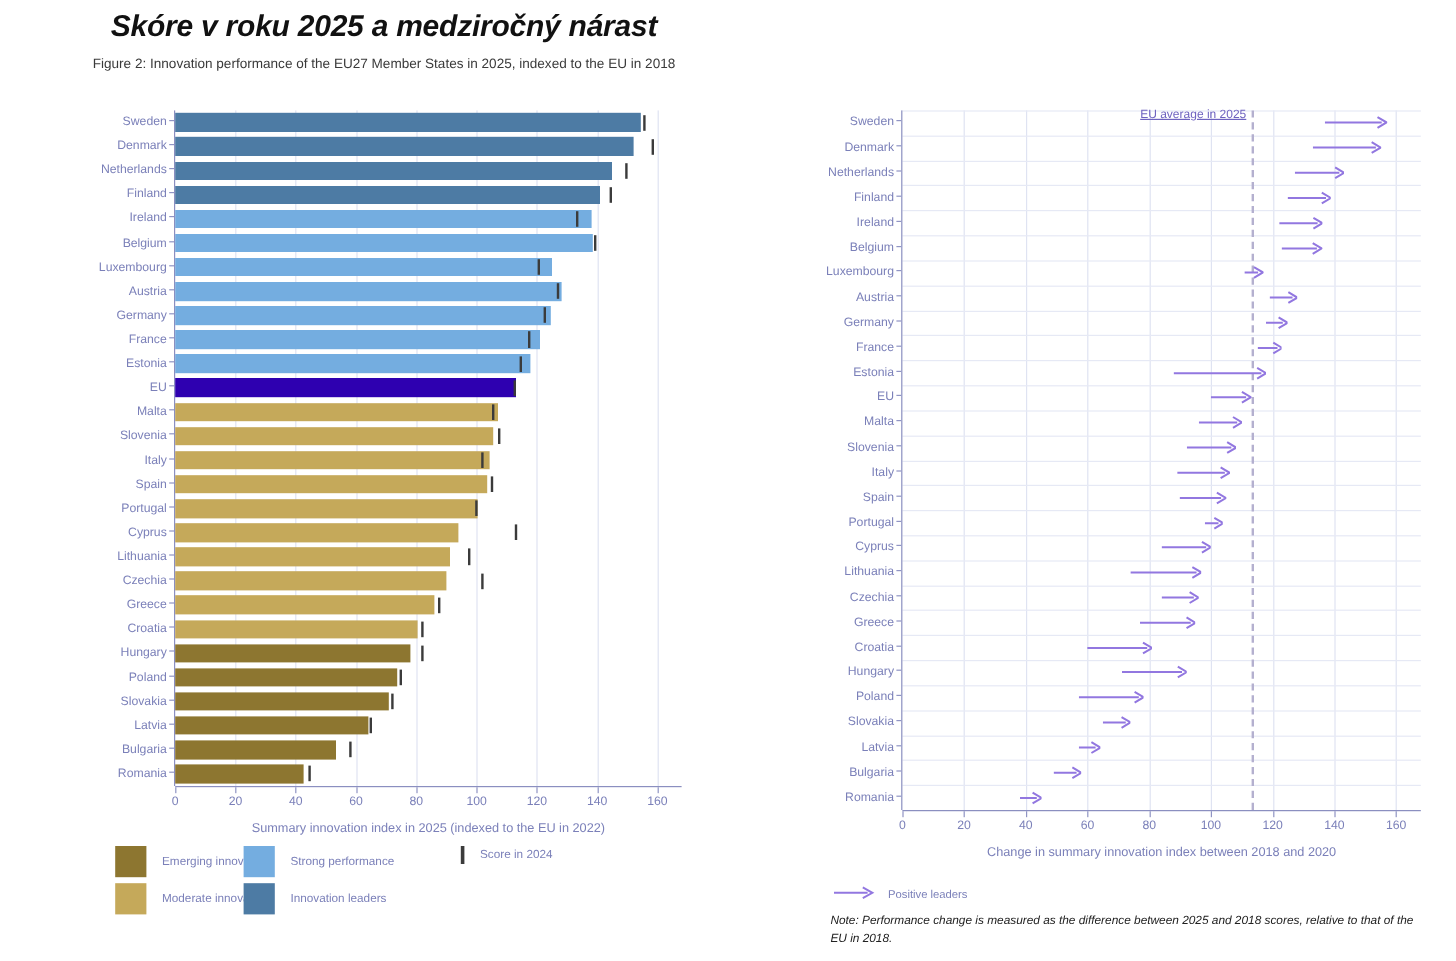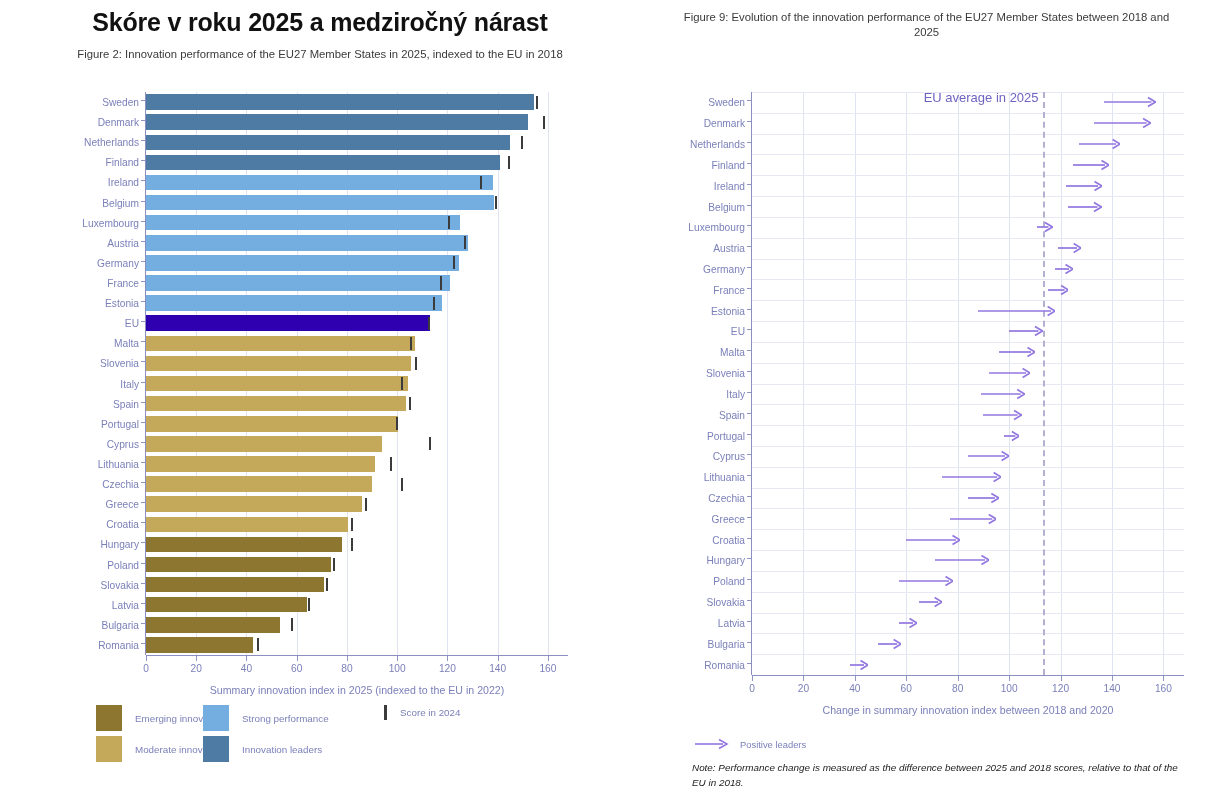--- a/index.html
+++ b/index.html
@@ -12,21 +12,21 @@
 
   
   .panel{position:absolute;top:0;height:801px;}
   .panel-left{left:0;width:640px;}
   .panel-right{left:640px;width:573px;}
 
   .big-title{
     font-size:25px;font-weight:bold;text-align:center;color:#111111;
     letter-spacing:-0.2px;
   }
-  .panel-left .big-title{margin:8px 0 0 0;}
+  .panel-left .big-title{margin:8px 0 0 0;font-style:italic;}
   .panel-right .big-title{margin:8px 0 0 0;}
 
   .fig-caption{
     font-size:11.3px;color:#3a3a3a;text-align:center;line-height:15px;
     margin:10px auto 0 auto;
   }
   .panel-left .fig-caption{width:500px;text-align:center;}
   .panel-right .fig-caption{width:500px;}
 
   
@@ -61,22 +61,23 @@
   .legend{position:absolute;}
   .legend-item{position:absolute;display:flex;align-items:center;}
   .legend-swatch{width:26px;height:26px;display:block;}
   .legend-text{font-size:9.8px;color:#7b80b9;margin-left:13px;white-space:nowrap;}
   .legend-bar{width:3px;height:15px;background:#3b3b3b;display:block;margin-left:11px;}
 
   
   .arrow-row{position:absolute;height:12px;transform:translateY(-50%);}
   .eu-line{position:absolute;top:0;bottom:0;width:0;border-left:2px dashed #b4b0cf;}
   .eu-line-label{
-    position:absolute;font-size:13px;color:#6f63c0;white-space:nowrap;
+    position:absolute;font-size:10px;color:#6f63c0;white-space:nowrap;
     transform:translateX(-100%);
+    text-decoration:underline;
   }
   .note{
     position:absolute;font-size:9.9px;font-style:italic;color:#222;
     line-height:15px;width:498px;
   }
   .pos-legend{position:absolute;display:flex;align-items:center;}
   .pos-legend-text{font-size:9.4px;color:#7b80b9;margin-left:9px;}
 </style>
 </head>
 <body>
@@ -251,21 +252,20 @@
           <span class="legend-text">Moderate innovators</span>
         </div>
         <div class="legend-item" style="left:107px;top:31px;">
           <span class="legend-swatch" style="background:#4d7ba4;"></span>
           <span class="legend-text">Innovation leaders</span>
         </div>
       </div>
   </div>
 
   <div class="panel panel-right">
-    <div class="fig-caption">Figure 9: Evolution of the innovation performance of the EU27 Member States between 2018 and 2025</div>
 
     <div class="plot" id="plot-right" style="left:112px;top:92px;width:432px;height:583px;">
       <div class="plot-inner" id="plot-right-inner">
           <div class="gridline-v" style="left:51.43px;"></div>
           <div class="gridline-v" style="left:102.86px;"></div>
           <div class="gridline-v" style="left:154.29px;"></div>
           <div class="gridline-v" style="left:205.71px;"></div>
           <div class="gridline-v" style="left:257.14px;"></div>
           <div class="gridline-v" style="left:308.57px;"></div>
           <div class="gridline-v" style="left:360.00px;"></div>

